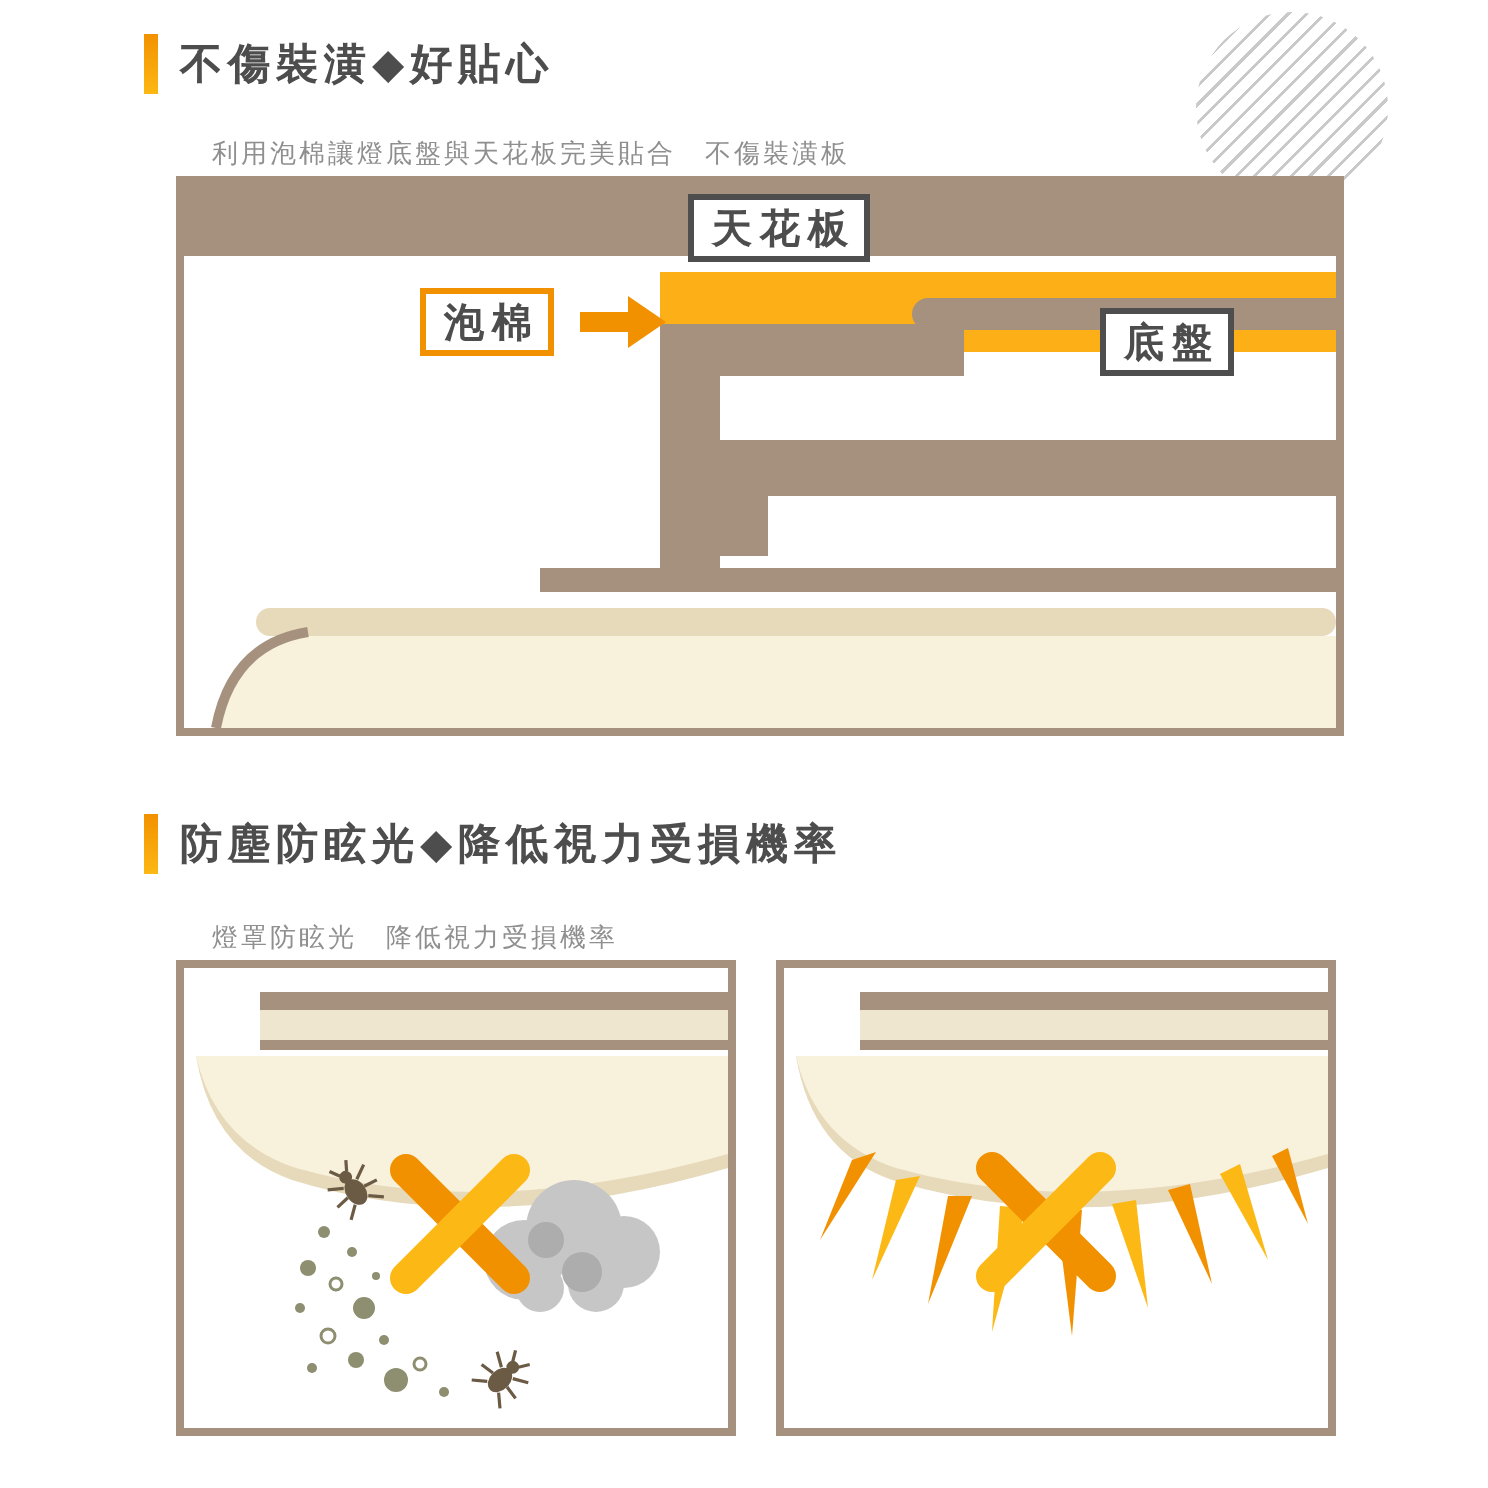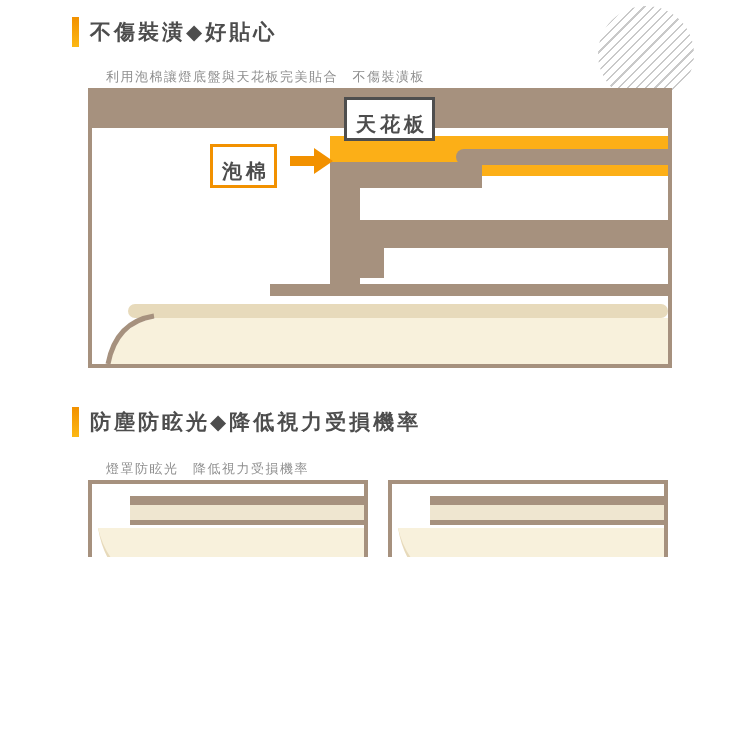--- a/index.html
+++ b/index.html
@@ -1,17 +1,17 @@
 <!DOCTYPE html>
 <html style="--c-accent: #F29100; --c-accent_light: #FCB814; --c-orange_band: #FCAF17; --c-brown: #A6917E; --c-cream: #F8F1DC; --c-beige: #EFE6D0; --c-beige_dark: #E7DABB; --c-label_border: #4E4E4E; --c-text_dark: #4D4D4D; --c-text_gray: #8F8F8F; --c-hatch_gray: #C9C9C9; --c-dust_gray: #C6C6C6; --c-dust_gray_dark: #ADADAD; --c-dot_olive: #8E8E70; --c-bug_brown: #6B5A44;"><head>
 <meta charset="utf-8">
 <style>
   html,body{margin:0;padding:0;background:#fff;}
   .page{
-    position:relative;width:744px;height:557px;background:#fff;overflow:hidden;
+    position:relative;width:744px;height:744px;background:#fff;overflow:hidden;
     font-family:"DejaVu Sans","Liberation Sans",sans-serif;
   }
   
   .hatch{
     position:absolute;left:598px;top:6px;width:96px;height:96px;border-radius:50%;
     background:repeating-linear-gradient(135deg,var(--c-hatch_gray) 0,var(--c-hatch_gray) 1.5px,transparent 1.5px,transparent 6.5px);
   }
   
   .accent-bar{position:absolute;width:7px;height:30px;
     background:linear-gradient(180deg,var(--c-accent),var(--c-accent_light));}
@@ -23,21 +23,21 @@
 
   
   .diagram{
     position:absolute;left:88px;top:88px;width:584px;height:280px;box-sizing:border-box;
     border:4px solid var(--c-brown);background:#fff;
   }
   .diagram svg{position:absolute;left:0;top:0;}
   .dlabel{
     position:absolute;background:#fff;border:3px solid var(--c-label_border);
     color:var(--c-text_dark);font-size:20px;font-weight:bold;line-height:26px;
-    letter-spacing:4px;padding:11px 4px 1px 9px;white-space:nowrap;
+    letter-spacing:4px;padding:1px 4px 1px 9px;white-space:nowrap;
   }
   .lbl-ceiling{left:252px;top:5px}
   .lbl-foam{left:118px;top:52px;border-color:var(--c-accent)}
   .lbl-base{left:458px;top:62px}
   .lbl-shade{left:310px;top:236px}
   .foam-arrow{position:absolute;left:198px;top:56px;width:46px;height:26px}
   .foam-arrow .shaft{position:absolute;left:0;top:8px;width:25px;height:10px;background:var(--c-accent)}
   .foam-arrow .head{position:absolute;left:24px;top:0;width:0;height:0;
     border-top:13px solid transparent;border-bottom:13px solid transparent;
     border-left:19px solid var(--c-accent)}
@@ -83,20 +83,21 @@
       <path d="M18,272 Q26,232 64,226 H576 V272 Z" style="fill:var(--c-cream)"></path>
       <path d="M16,272 Q24,230 62,224" style="fill:none;stroke:var(--c-brown);stroke-width:5"></path>
     </svg>
 
     <div class="dlabel lbl-ceiling">天花板</div>
     <div class="dlabel lbl-foam">泡棉</div>
     <div class="foam-arrow">
       <span class="shaft"></span>
         <span class="head"></span>
     </div>
+    <div class="dlabel lbl-base">底盤</div>
   </div>
 
   <div class="accent-bar" id="bar2"></div>
   <h2 class="sec-title" id="title2">防塵防眩光◆降低視力受損機率</h2>
   <p class="sec-sub" id="sub2">燈罩防眩光　降低視力受損機率</p>
 
   <div class="panel" id="panel-dust">
     <svg width="272" height="230" viewBox="0 0 272 230">
       <defs>
         <g id="mite-shape">

